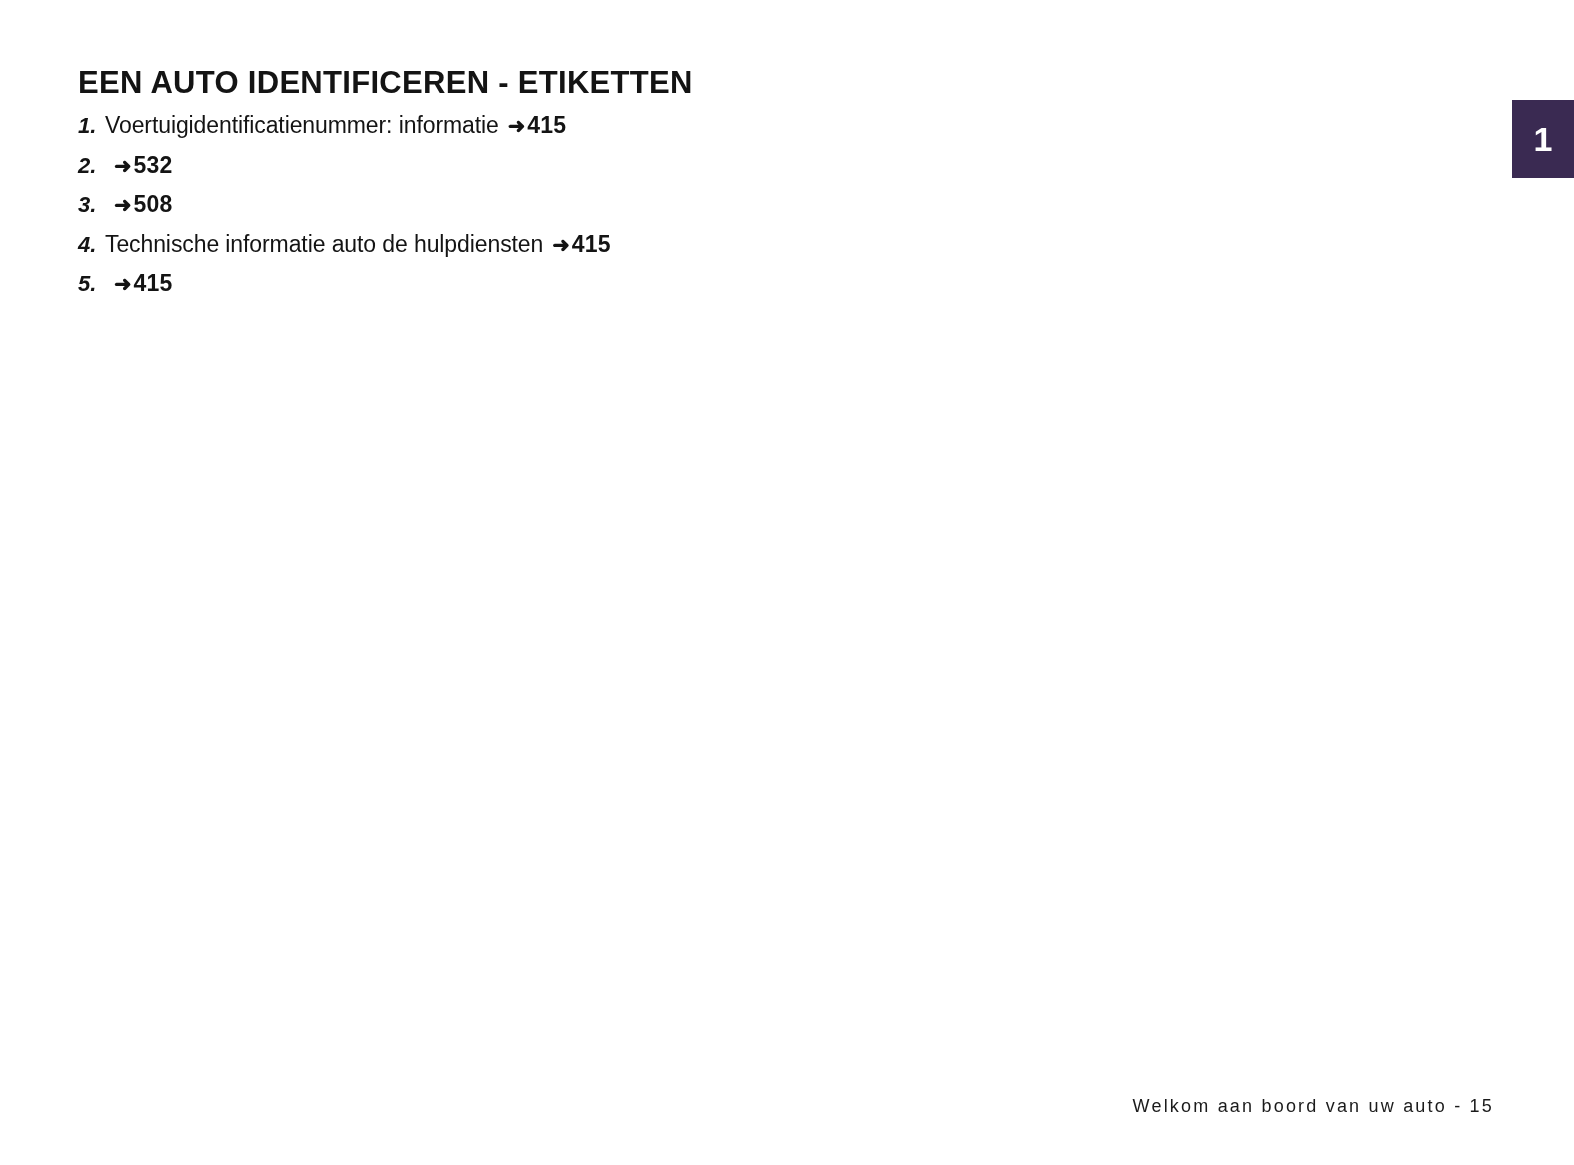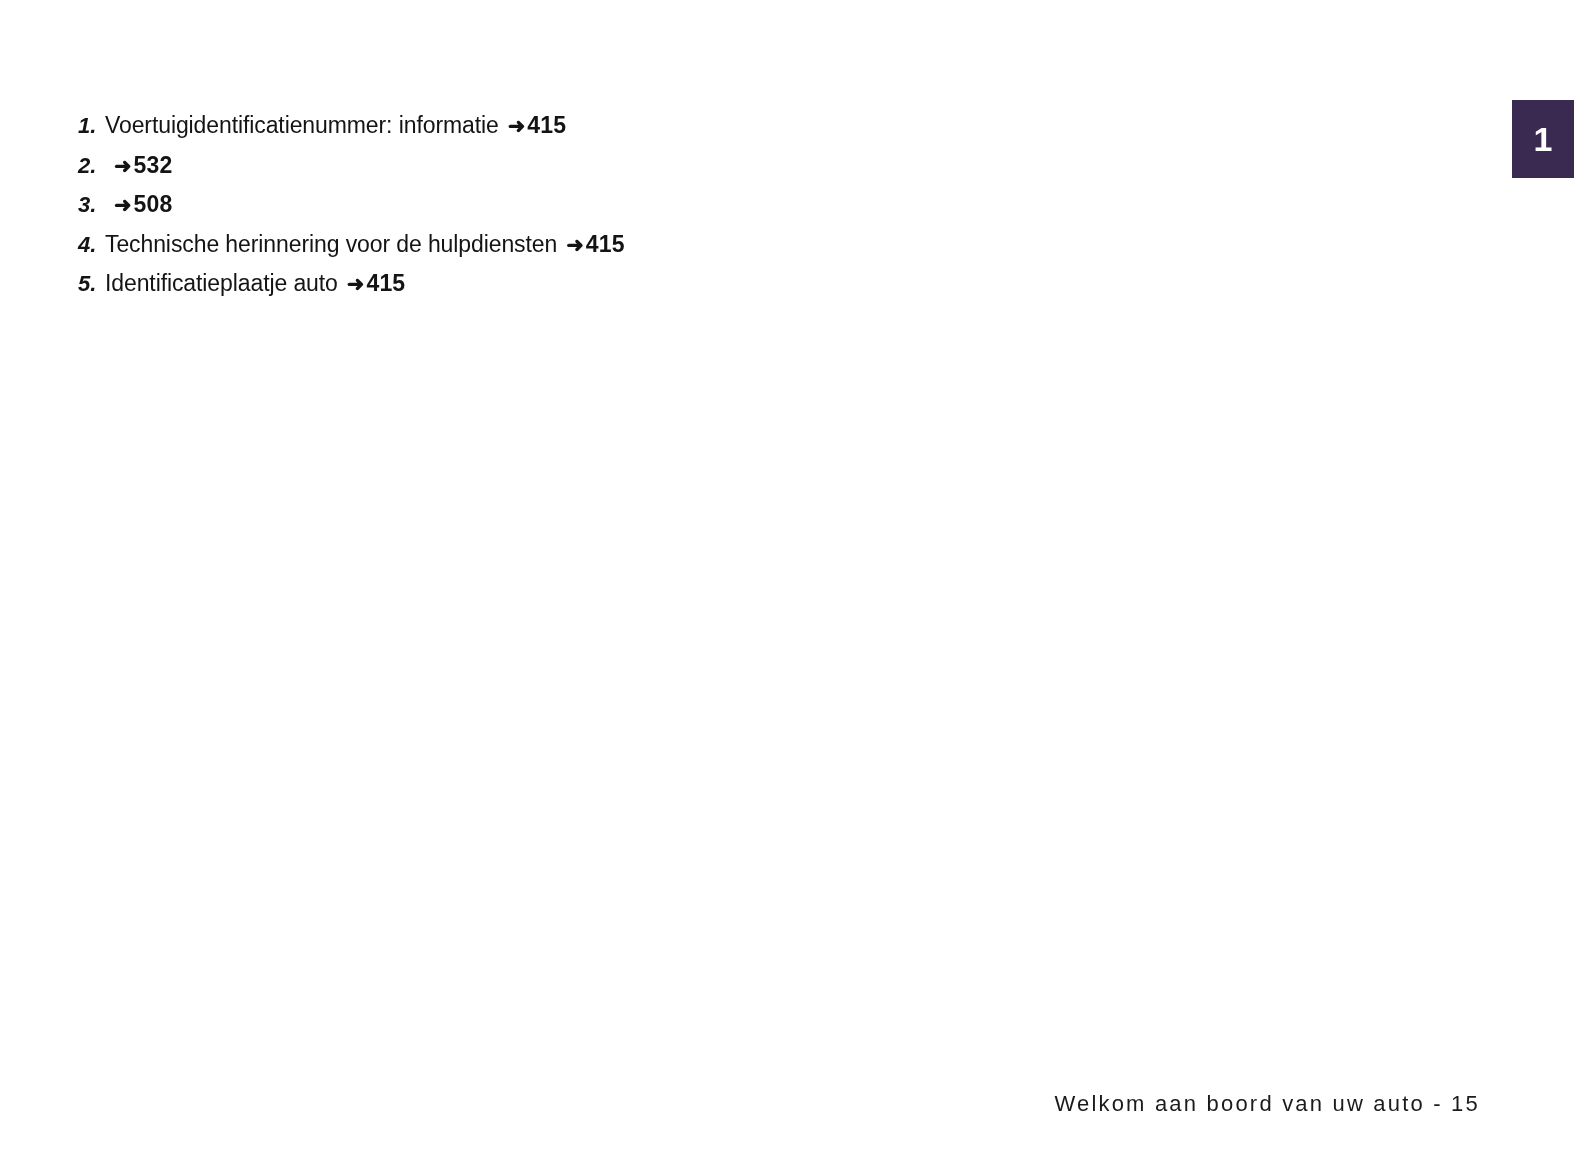--- a/index.html
+++ b/index.html
@@ -77,36 +77,37 @@
     font-weight: bold;
     padding: 0 2px 0 9px;
     font-size: 21px;
   }
   .ref-page {
     font-weight: bold;
     letter-spacing: 0.2px;
   }
   .footer {
     position: absolute;
-    right: 94px;
+    right: 80px;
     bottom: 48px;
-    font-size: 22px;
+    font-size: 18px;
     letter-spacing: 2.2px;
     color: #1b1b1b;
     font-weight: normal;
     white-space: nowrap;
   }
 </style>
 </head>
 <body>
 
 <div class="page">
 
   <div class="chapter-tab">1</div>
 
+  <h1 class="page-title">EEN AUTO IDENTIFICEREN - ETIKETTEN</h1>
 
   <ul class="ref-list">
 
     <li class="ref-item">
       <span class="ref-num">1.</span>
       <span class="ref-label">Voertuigidentificatienummer: informatie</span>
       <span class="ref-arrow">➜</span>
       <span class="ref-page">415</span>
     </li>
 
@@ -117,28 +118,27 @@
     </li>
 
     <li class="ref-item">
       <span class="ref-num">3.</span>
       <span class="ref-arrow">➜</span>
       <span class="ref-page">508</span>
     </li>
 
     <li class="ref-item">
       <span class="ref-num">4.</span>
-      <span class="ref-label">Technische herinnering voor de hulpdiensten</span>
+      <span class="ref-label">Technische informatie auto de hulpdiensten</span>
       <span class="ref-arrow">➜</span>
       <span class="ref-page">415</span>
     </li>
 
     <li class="ref-item">
       <span class="ref-num">5.</span>
-      <span class="ref-label">Identificatieplaatje auto</span>
       <span class="ref-arrow">➜</span>
       <span class="ref-page">415</span>
     </li>
 
   </ul>
 
   <div class="footer">Welkom aan boord van uw auto - 15</div>
 
 </div>
 

